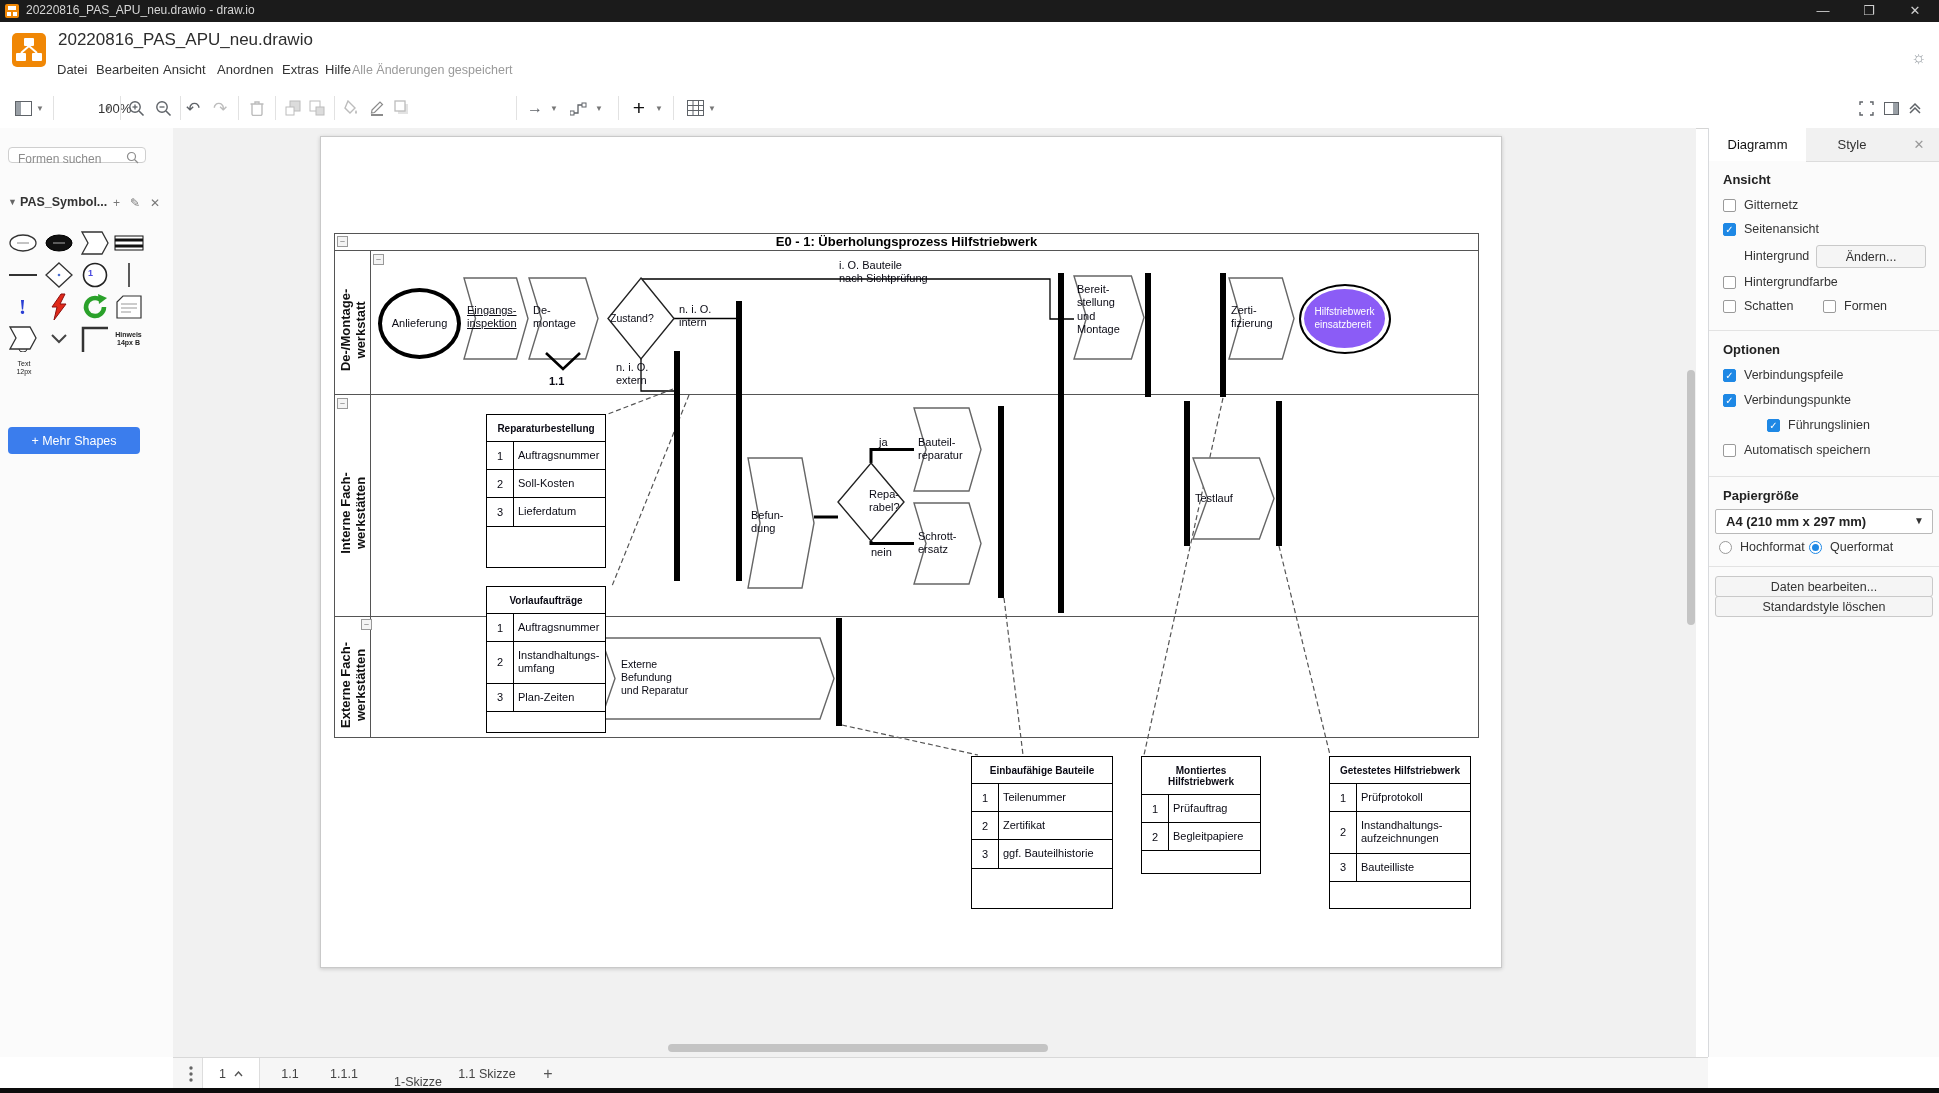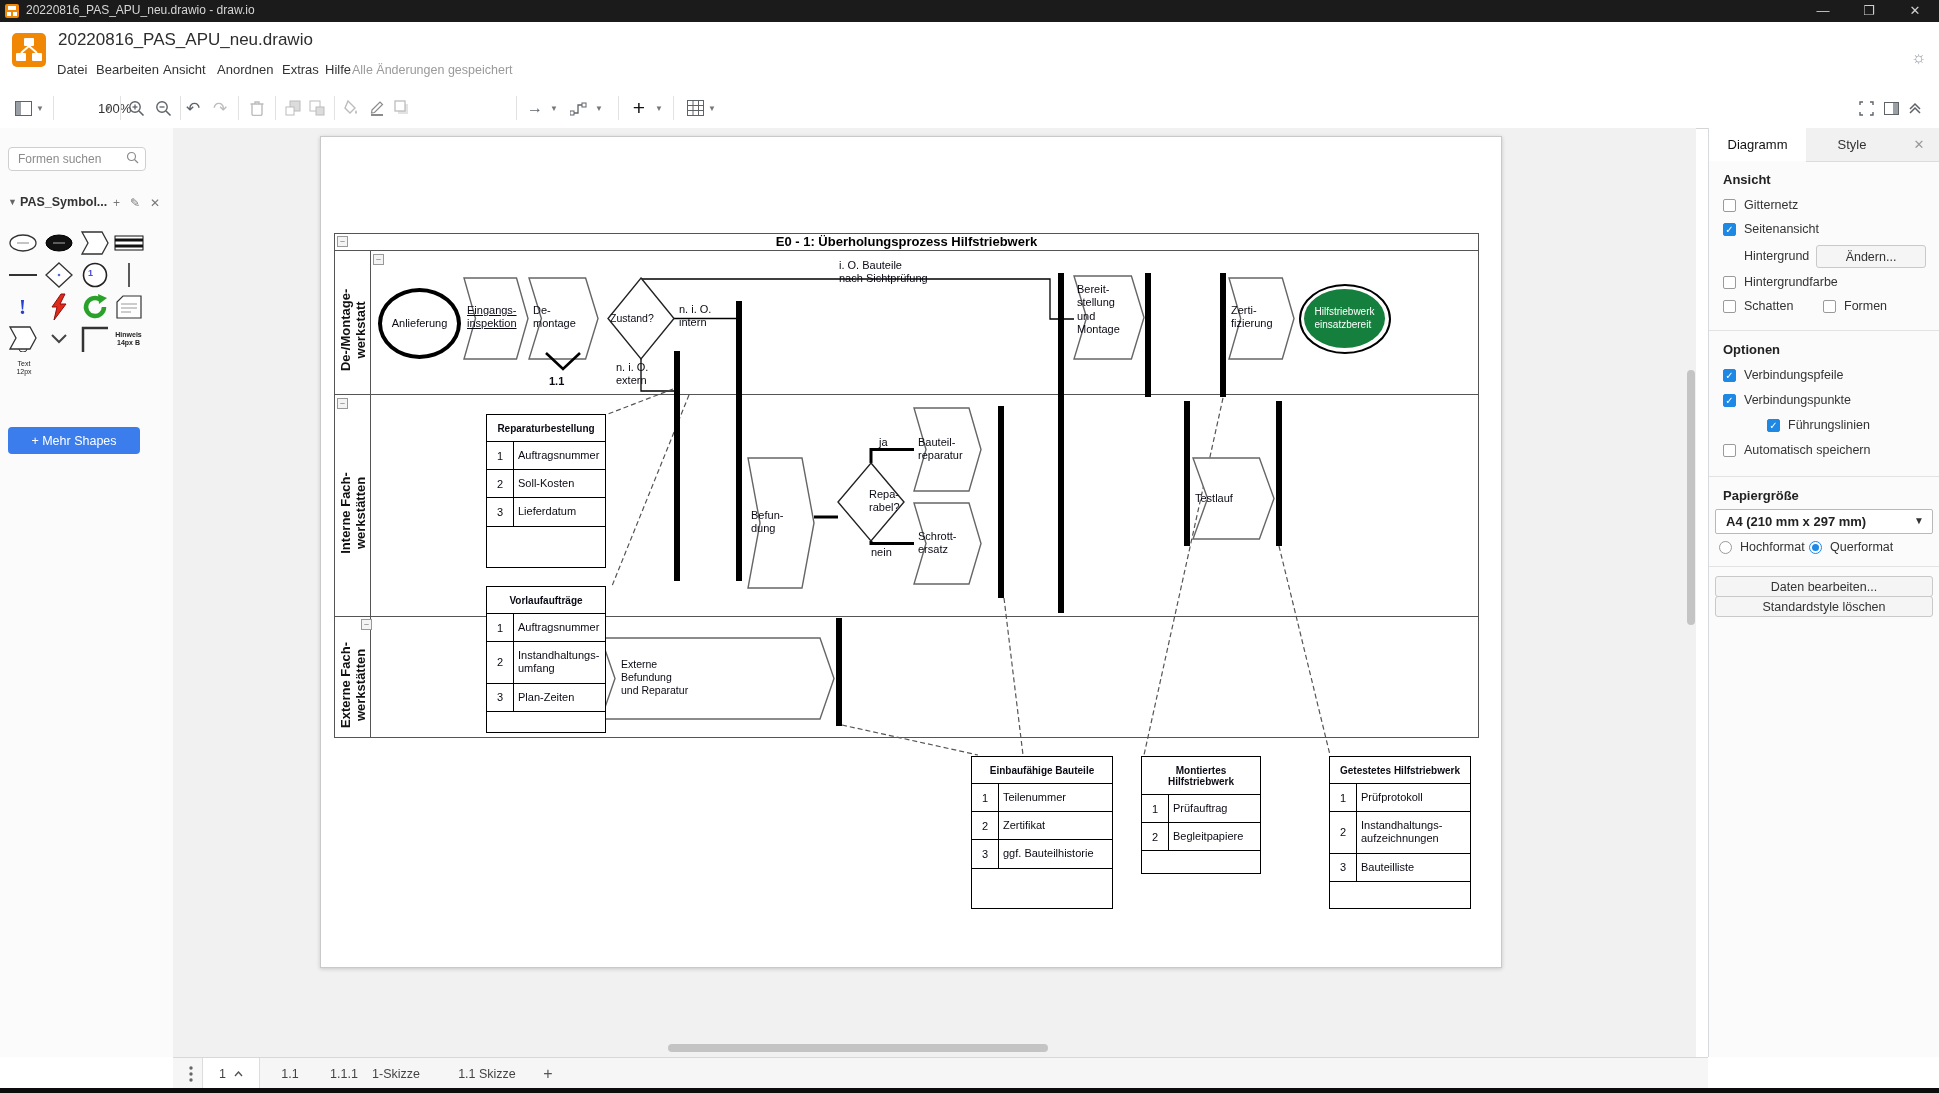--- a/index.html
+++ b/index.html
@@ -21,21 +21,21 @@
   #themeico{left:1911px;top:26px;font-size:17px;color:#9aa0a6;}
   
   #toolbar{left:0;top:88px;width:1939px;height:40px;background:#fff;border-bottom:1px solid #d5d5d5;}
   .ticon{top:10px;width:22px;height:20px;display:flex;align-items:center;justify-content:center;color:#5f6368;font-size:15px;}
   .ticon.dis{color:#bcbcbc;}
   .tsep{top:8px;width:1px;height:24px;background:#e2e2e2;}
   .tcaret{top:16px;font-size:8px;color:#777;}
   #zoomval{top:13px;font-size:13px;color:#333;}
   
   #sidebar{left:0;top:128px;width:173px;height:929px;background:#fbfbfb;border-right:1px solid #d8dadd;}
-  #shapesearch{left:8px;top:19px;width:138px;height:24px;background:#fff;border:1px solid #cfcfcf;border-radius:4px;box-sizing:border-box;}
+  #shapesearch{left:8px;top:19px;width:138px;height:16px;background:#fff;border:1px solid #cfcfcf;border-radius:4px;box-sizing:border-box;}
   #shapesearch input{border:0;outline:0;background:transparent;width:110px;margin:3px 0 0 7px;font-size:12px;font-family:"Liberation Sans",sans-serif;color:#444;}
   #shapesearch input::placeholder{color:#8c8c8c;}
   .sec-hdr{left:0;top:66px;width:173px;height:22px;}
   .sec-caret{left:8px;top:3px;font-size:9px;color:#666;}
   .sec-title{left:20px;top:1px;font-size:12.5px;font-weight:bold;color:#333;}
   .sec-ico{top:2px;color:#777;font-size:12px;}
   .scell{width:33px;height:30px;display:flex;align-items:center;justify-content:center;}
   .tinycap{font-size:7px;color:#222;text-align:center;line-height:1.2;white-space:pre-line;font-weight:bold;}
   #moreshapes{left:8px;top:299px;width:132px;height:27px;background:#3B7DED;border-radius:4px;color:#fff;font-size:12.5px;display:flex;align-items:center;justify-content:center;}
   
@@ -407,21 +407,21 @@
       <div class="abs bar" style="left:899px;top:136px;height:124px;"></div>
       <div class="abs bar" style="left:863px;top:264px;height:145px;"></div>
       <div class="abs bar" style="left:955px;top:264px;height:145px;"></div>
       <div class="abs bar" style="left:274px;top:481px;height:105px;"></div>
       <div class="abs bar" style="left:515px;top:481px;height:108px;"></div>
 
       <div class="abs" style="left:57px;top:151px;width:83px;height:71px;border:4px solid #000;border-radius:50%;background:#fff;box-sizing:border-box;display:flex;align-items:center;justify-content:center;">
         <span class="lbl">Anlieferung</span>
       </div>
       <div class="abs" style="left:978px;top:147px;width:92px;height:70px;border:2.5px solid #000;border-radius:50%;background:#fff;box-sizing:border-box;">
-        <div class="abs" style="left:3px;top:3px;width:81px;height:59px;border-radius:50%;background:#15803d;display:flex;align-items:center;justify-content:center;">
+        <div class="abs" style="left:3px;top:3px;width:81px;height:59px;border-radius:50%;background:#8b5cf6;display:flex;align-items:center;justify-content:center;">
           <span class="lbl" style="color:#fff;font-size:10px;">Hilfstriebwerk
 einsatzbereit</span>
         </div>
       </div>
 
       <div class="abs lbl" style="left:146px;top:167px;width:58px;text-decoration:underline;">Eingangs-
 inspektion</div>
       <div class="abs lbl" style="left:212px;top:167px;width:60px;">De-
 montage</div>
       <div class="abs lbl" style="left:228px;top:238px;width:28px;font-weight:bold;">1.1</div>
@@ -619,21 +619,21 @@
       <svg style="margin-left:8px;" width="9" height="6" viewBox="0 0 9 6">
           <path d="M1 5 L4.5 1 L8 5" fill="none" stroke="#555" stroke-width="1.4"></path>
         </svg>
     </div>
     <div class="abs ptab" style="left:95px;width:44px;">
         <span>1.1</span>
       </div>
     <div class="abs ptab" style="left:145px;width:52px;">
         <span>1.1.1</span>
       </div>
-    <div class="abs ptab" style="left:190px;width:66px;">
+    <div class="abs ptab" style="left:212px;width:66px;align-items:flex-end;">
         <span>1-Skizze</span>
       </div>
     <div class="abs ptab" style="left:275px;width:78px;">
         <span>1.1 Skizze</span>
       </div>
     <div class="abs ptab" style="left:360px;width:30px;font-size:16px;color:#555;">+</div>
   </div>
 
   <div class="abs" id="blackstrip"></div>
 </div>

